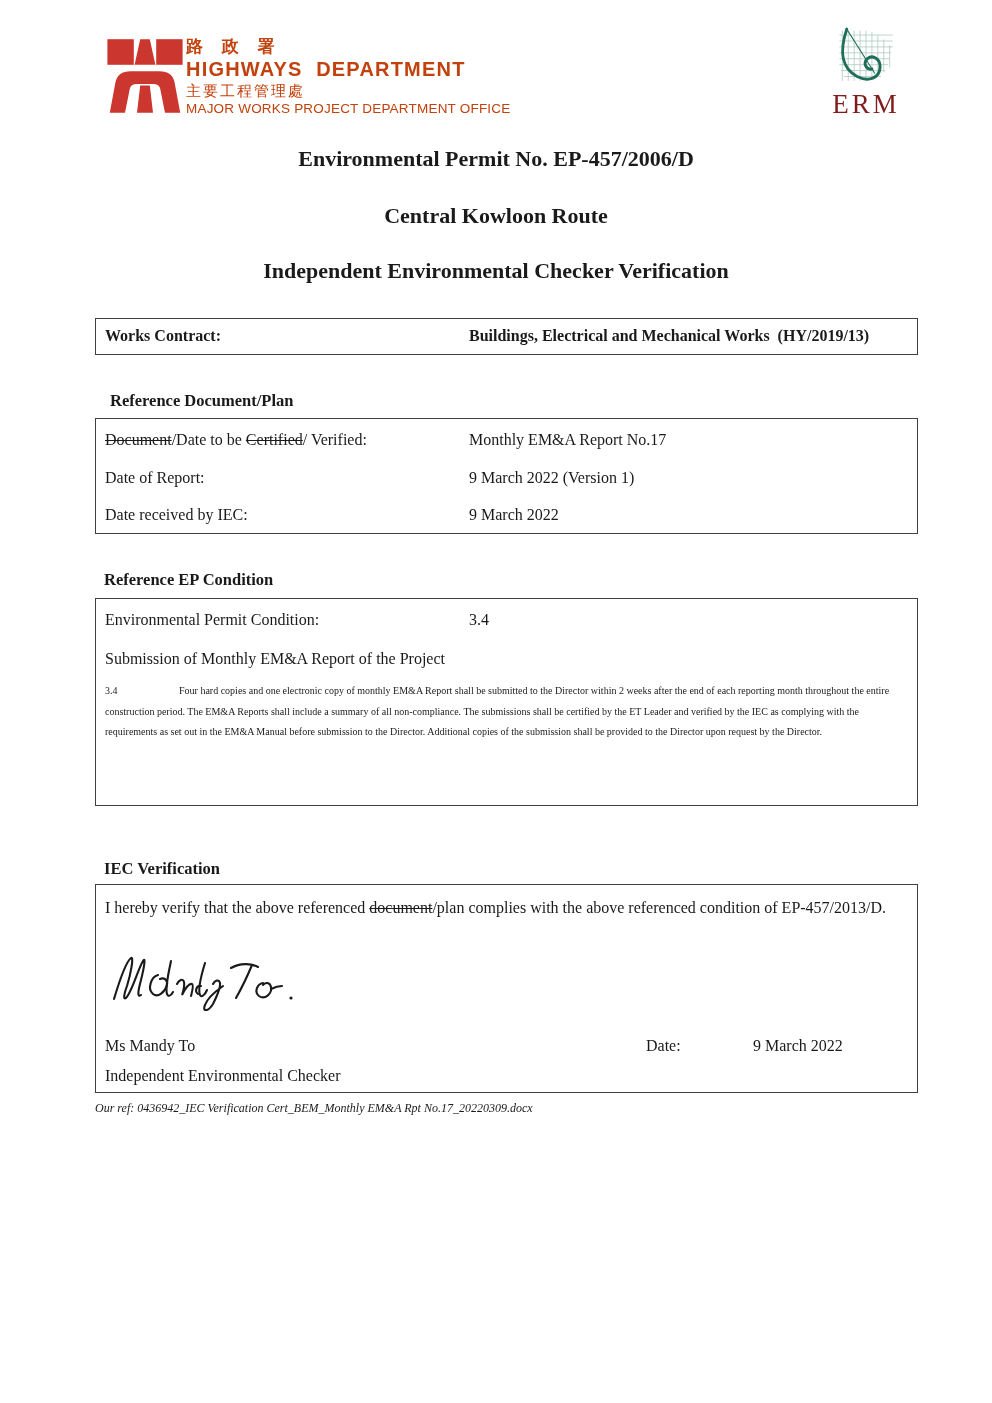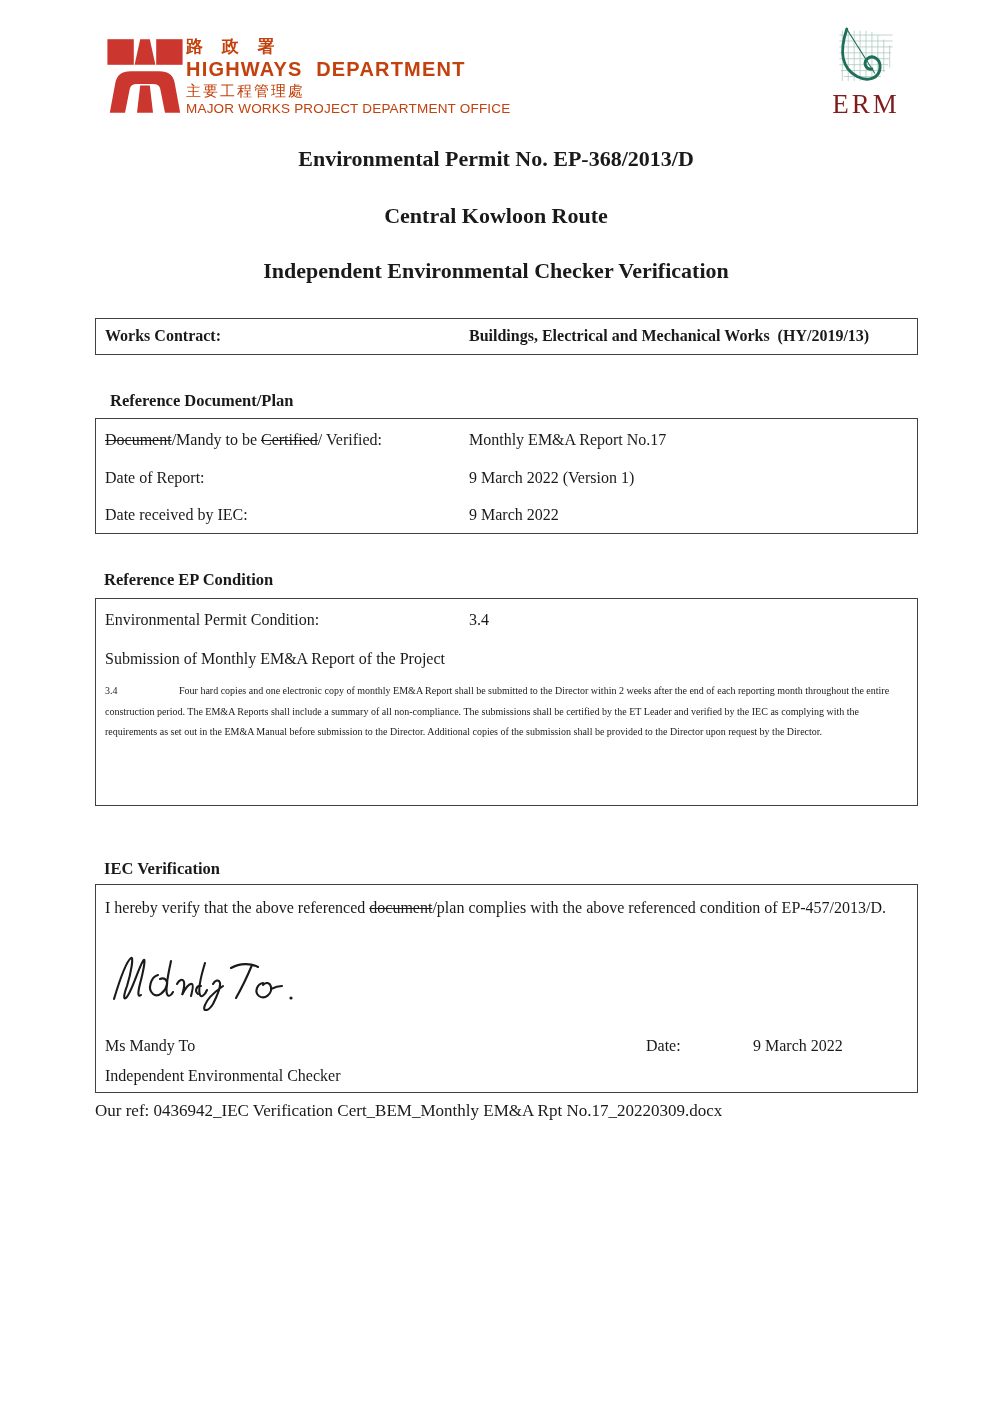--- a/index.html
+++ b/index.html
@@ -59,21 +59,21 @@
   .iec-box { top: 884px; height: 209px; }
   .iec-inner { padding: 12px 10px 0 9px; font-size: 16px; }
   .iec-statement { width: 795px; line-height: 22px; }
   .signature { position: absolute; left: 14px; top: 64px; }
   .iec-signrow { position: absolute; left: 9px; top: 152px; width: 804px; height: 22px; font-size: 16px; }
   .iec-signrow .name { position: absolute; left: 0; }
   .iec-signrow .datelbl { position: absolute; left: 541px; }
   .iec-signrow .dateval { position: absolute; left: 648px; }
   .iec-title { position: absolute; left: 9px; top: 182px; font-size: 16px; }
 
-  .our-ref { position: absolute; left: 95px; top: 1101px; font-size: 17px; }
+  .our-ref { position: absolute; left: 95px; top: 1101px; font-size: 12px; font-style: italic; }
 
   s, .strike { text-decoration: line-through; text-decoration-thickness: 1px; }
   .pre { white-space: pre-wrap; }
 </style>
 </head>
 <body>
 
 <div class="page">
 
   <svg class="hyd-logo" viewBox="0 0 100 100">
@@ -100,36 +100,36 @@
       <g stroke="#a9c6ba" stroke-width="1">
         <path d="M18,6 V74 M26,6 V74 M34,6 V74 M42,6 V74 M50,6 V74 M58,8 V72 M66,12 V68 M74,18 V62 M82,26 V56"></path>
         <path d="M14,12 H86 M14,20 H86 M14,28 H86 M14,36 H84 M14,44 H82 M14,52 H80 M16,60 H76 M20,68 H70"></path>
       </g>
       <path d="M24,4 L62,64" stroke="#1e6e59" stroke-width="1.4" fill="none"></path>
       <path d="M24,4 C14,34 16,56 38,68 C54,76 68,70 69,56 C70,44 59,38 52,44 C46,49 49,59 58,58" stroke="#1e6e59" stroke-width="4" fill="none" stroke-linecap="round"></path>
     </svg>
     <div class="erm-label">ERM</div>
   </div>
 
-  <div class="doc-title t1">Environmental Permit No. EP-368/2013/D</div>
+  <div class="doc-title t1">Environmental Permit No. EP-457/2006/D</div>
   <div class="doc-title t2">Central Kowloon Route</div>
   <div class="doc-title t3">Independent Environmental Checker Verification</div>
 
   <div class="box works-box">
     <div class="row">
       <span class="lbl">Works Contract:</span>
       <span class="val pre">Buildings, Electrical and Mechanical Works  (HY/2019/13)</span>
     </div>
   </div>
 
   <div class="section-heading" style="top:391px;margin-left:6px;">Reference Document/Plan</div>
   <div class="box refdoc-box">
     <div class="rows">
       <div class="row">
-        <span class="lbl"><s>Document</s><span>/Mandy to be </span><s>Certified</s><span>/ Verified:</span></span>
+        <span class="lbl"><s>Document</s><span>/Date to be </span><s>Certified</s><span>/ Verified:</span></span>
         <span class="val">Monthly EM&amp;A Report No.17</span>
       </div>
       <div class="row">
         <span class="lbl">Date of Report:</span>
         <span class="val">9 March 2022 (Version 1)</span>
       </div>
       <div class="row">
         <span class="lbl">Date received by IEC:</span>
         <span class="val">9 March 2022</span>
       </div>

